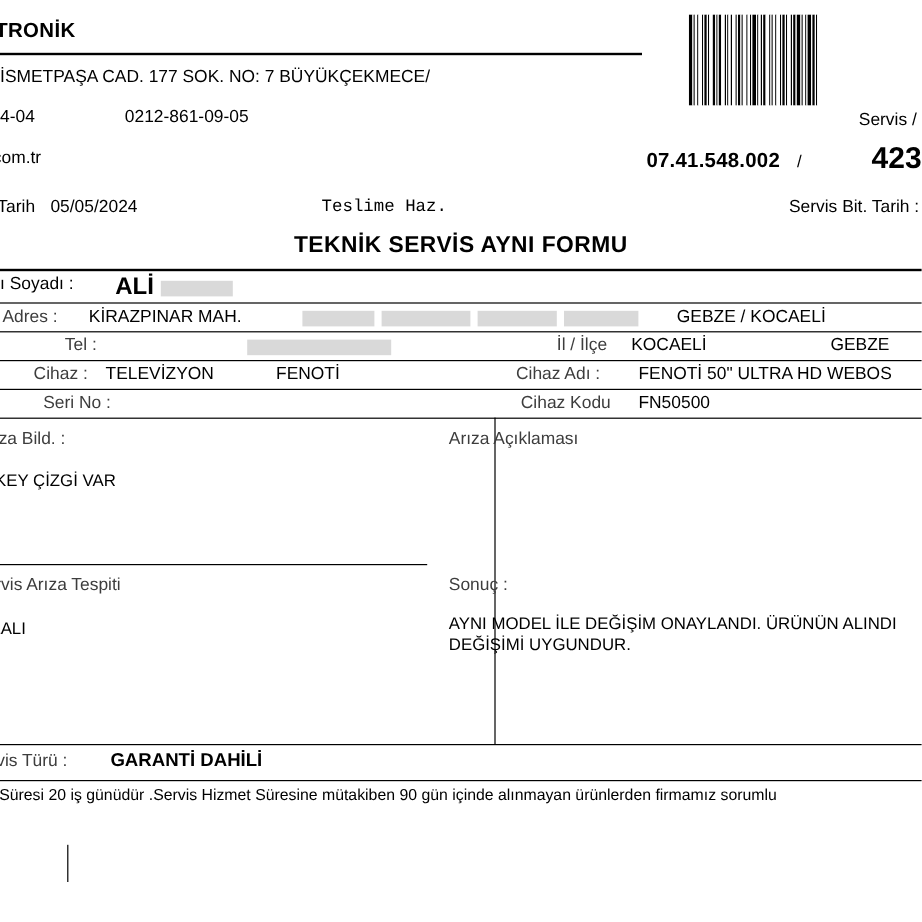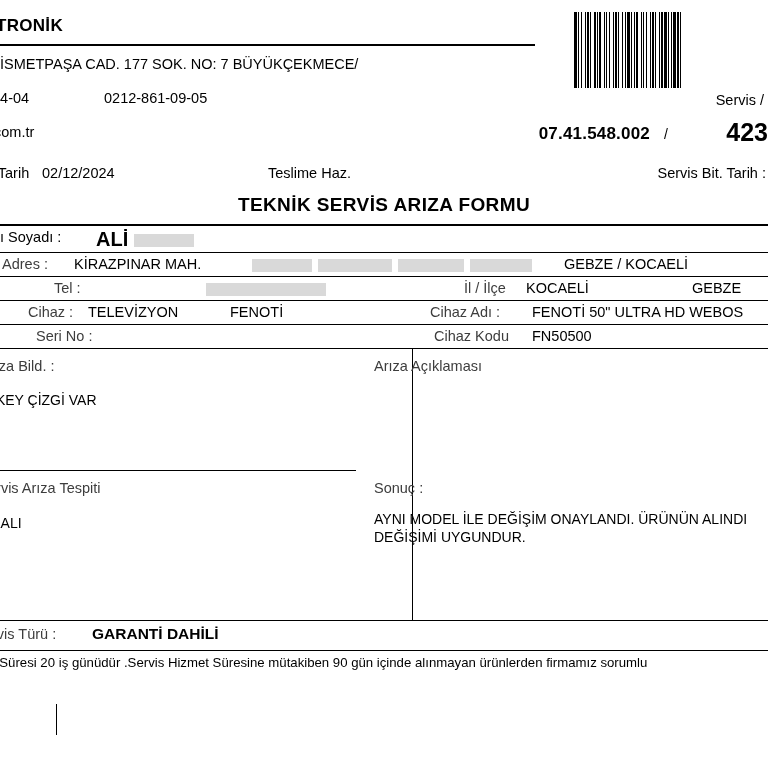--- a/index.html
+++ b/index.html
@@ -120,20 +120,21 @@
     position: absolute;
     left: 42px;
     top: 165px;
     font-size: 14.5px;
   }
   .date-lbl2 {
     position: absolute;
     left: 268px;
     top: 165px;
     font-size: 14.5px;
+    font-family: Liberation Mono, monospace;
   }
   .date-lbl3 {
     position: absolute;
     right: 2px;
     top: 165px;
     font-size: 14.5px;
   }
 
   
   .form-title {
@@ -383,25 +384,25 @@
       <i style="width: 1px; background: rgb(255, 255, 255);"></i>
       <i style="width: 1px; background: rgb(0, 0, 0);"></i>
       <i style="width: 3px; background: rgb(255, 255, 255);"></i>
     </div>
   <div class="servis-label">Servis /</div>
   <div class="servis-no">07.41.548.002</div>
   <div class="servis-slash">/</div>
   <div class="servis-big">423</div>
 
   <div class="date-lbl1">. Tarih</div>
-  <div class="date-val1">02/12/2024</div>
+  <div class="date-val1">05/05/2024</div>
   <div class="date-lbl2">Teslime Haz.</div>
   <div class="date-lbl3">Servis Bit. Tarih :</div>
 
-  <div class="form-title">TEKNİK SERVİS ARIZA FORMU</div>
+  <div class="form-title">TEKNİK SERVİS AYNI FORMU</div>
 
   <div class="ftable">
 
     <div class="frow first">
       <span class="lbl b" style="left:48px;">dı Soyadı :</span>
       <span class="val bold" style="left:152px;">ALİ</span>
       <span class="redact" style="left:190px; width:60px; top:8px;"></span>
     </div>
 
     <div class="frow">

